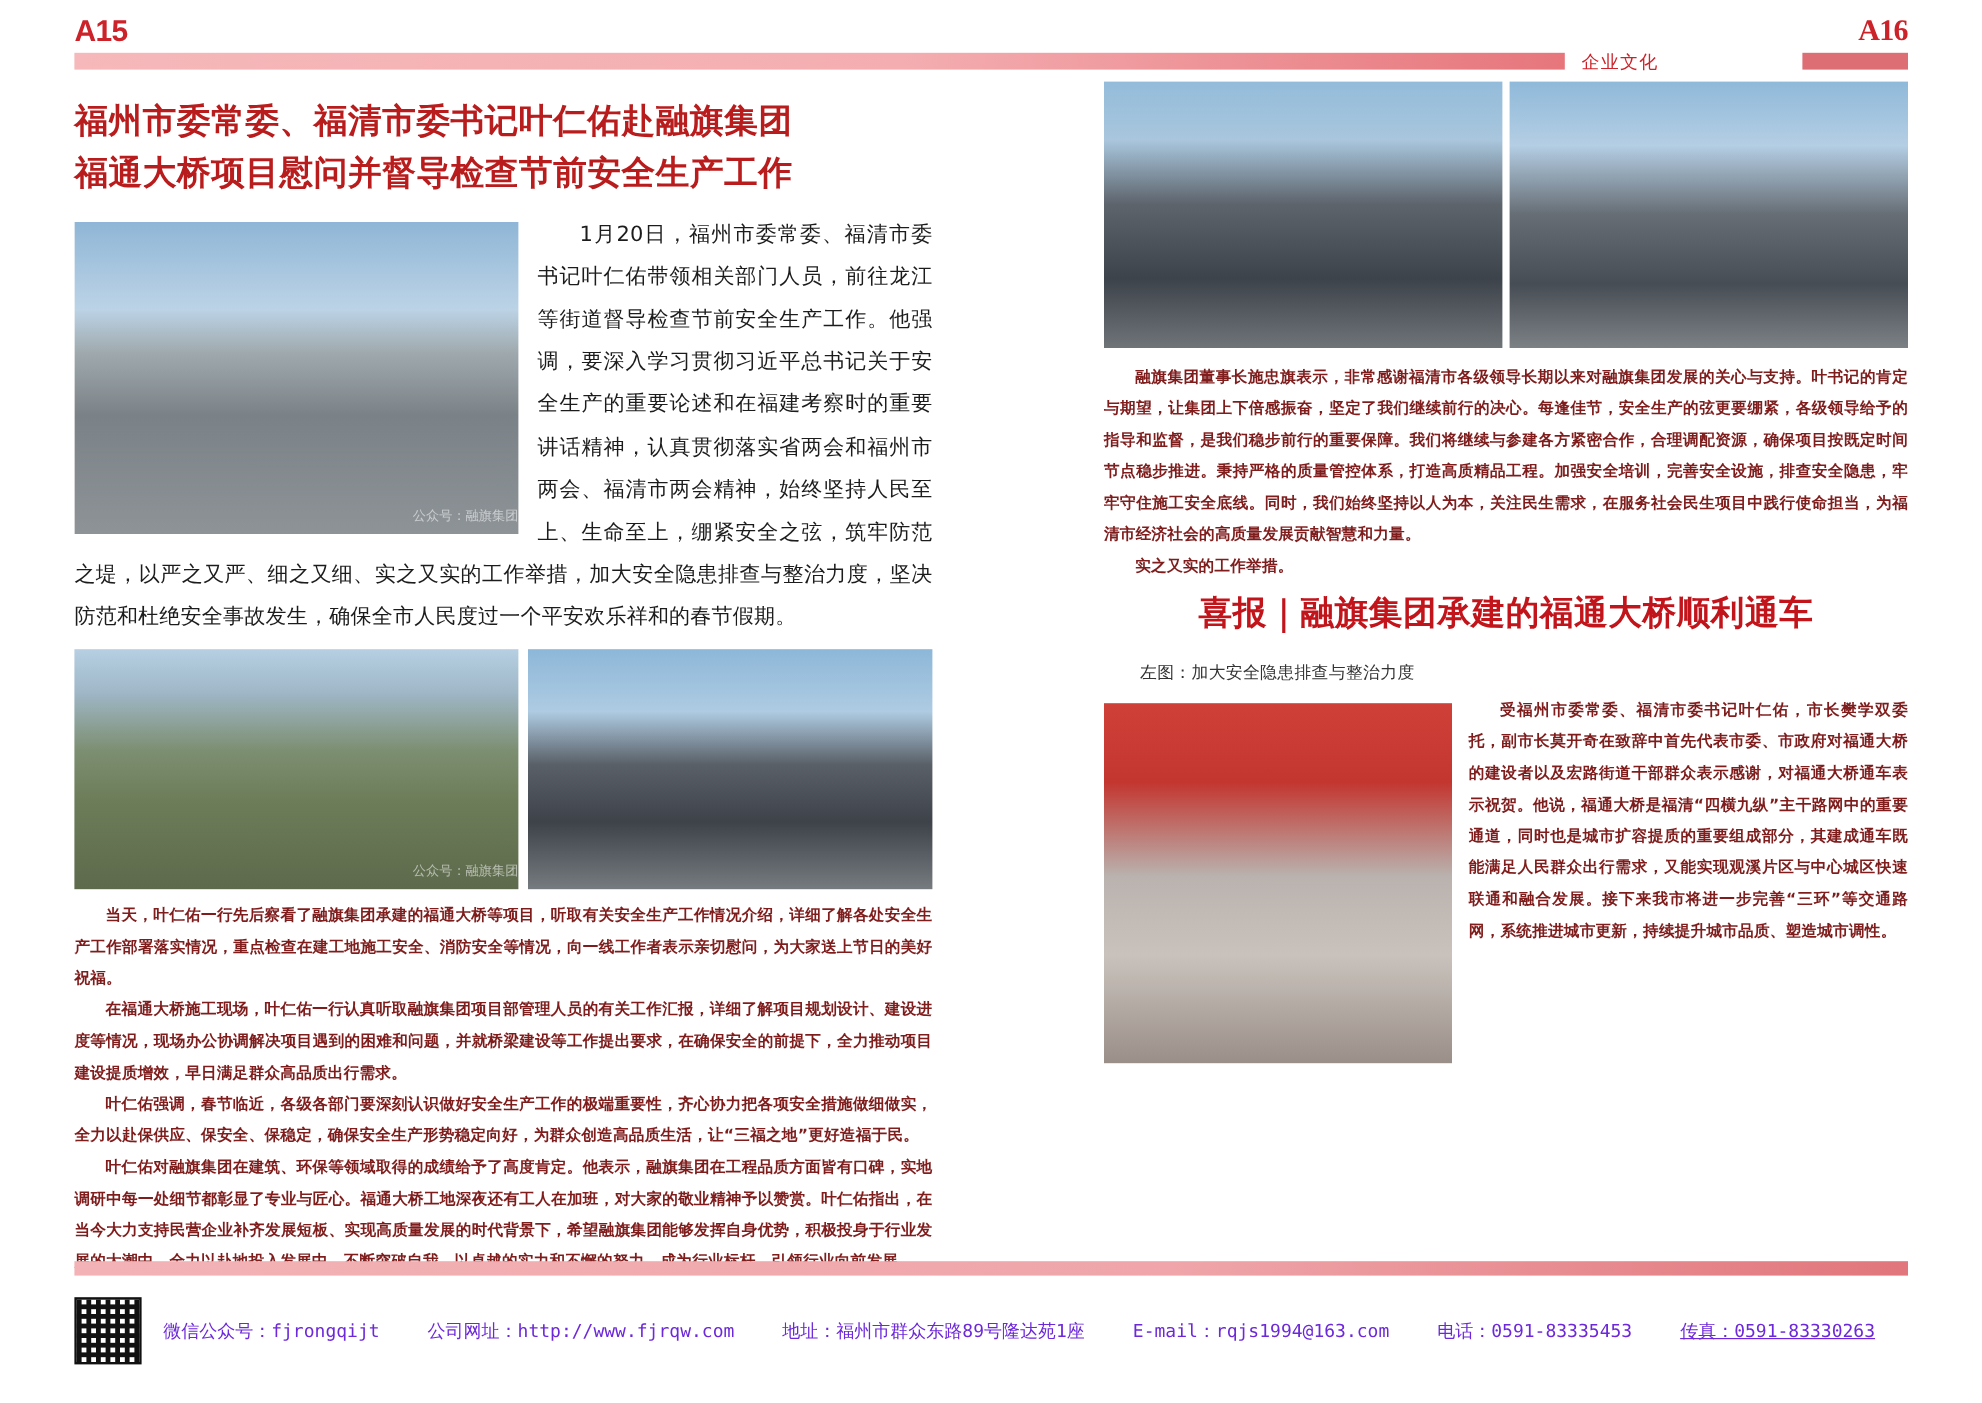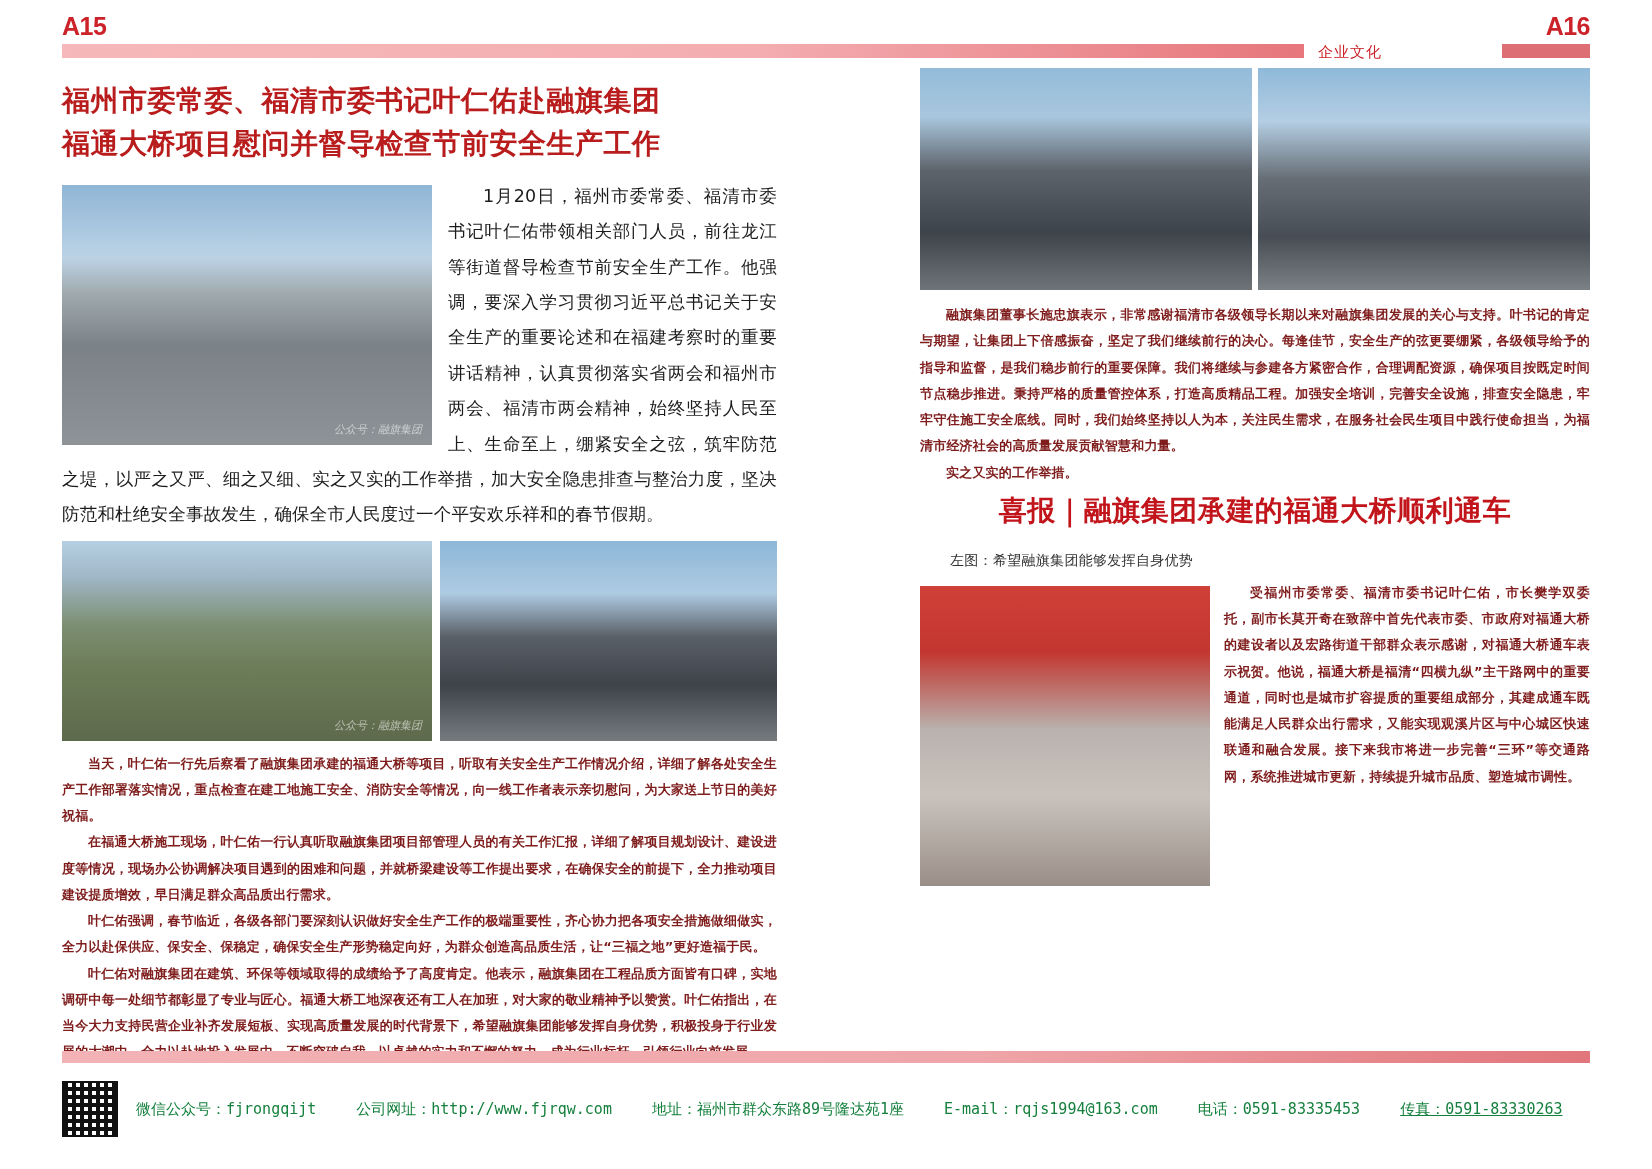--- a/index.html
+++ b/index.html
@@ -30,21 +30,21 @@
     font-family: "Liberation Sans", sans-serif;
     text-align: center;
   }
   .folio-right {
     position: absolute;
     right: 62px; top: 12px;
     font-size: 25px;
     font-weight: bold;
     color: #cc2229;
     letter-spacing: -0.5px;
-    font-family: Liberation Sans, sans-serif;
+    font-family: Liberation Serif, serif;
   }
   .header-rule-left {
     position: absolute;
     left: 62px; top: 44px;
     width: 1242px; height: 14px;
     background: linear-gradient(to right, #f6b8ba 0%, #f4aeb1 55%, #e6767c 100%);
   }
   .header-rule-right {
     position: absolute;
     right: 62px; top: 44px;
@@ -192,21 +192,21 @@
   }
   .footer-bar {
     position: absolute;
     left: 62px; top: 30px;
     width: 1528px;
     display: flex;
     align-items: center;
     gap: 0;
     font-family: "DejaVu Sans Mono", "Liberation Mono", monospace;
     font-size: 15px;
-    color: #15803d;
+    color: #6d28d9;
   }
   .qr-code {
     width: 56px; height: 56px;
     margin-right: 18px;
     background-color: #fff;
     background-image:
       repeating-linear-gradient(0deg, #111 0 4px, transparent 4px 8px),
       repeating-linear-gradient(90deg, #111 0 4px, transparent 4px 8px);
     background-size: 8px 8px, 8px 8px;
     border: 2px solid #111;
@@ -214,25 +214,24 @@
   }
   .footer-item {
     white-space: nowrap;
     margin-right: 40px;
     font-size: 15px;
   }
   .footer-item:last-child { margin-right: 16px; text-decoration: underline; }
 
   .wm {
     position: absolute;
-    right: 10px; bottom: 8px;
+    right: 0; bottom: 8px;
     font-size: 11px;
     color: rgba(255,255,255,0.55);
     font-family: "Liberation Sans", sans-serif;
-    font-style: italic;
   }
 </style>
 </head>
 <body>
 
 <div class="page-header">
   <div class="folio-left">A15</div>
   <div class="header-rule-left"></div>
   <div class="header-section-label">企业文化</div>
   <div class="header-rule-right"></div>
@@ -272,21 +271,21 @@
     <div class="photo photo-meet-a"></div>
     <div class="photo photo-meet-b"></div>
   </div>
 
   <p class="body-para">融旗集团董事长施忠旗表示，非常感谢福清市各级领导长期以来对融旗集团发展的关心与支持。叶书记的肯定与期望，让集团上下倍感振奋，坚定了我们继续前行的决心。每逢佳节，安全生产的弦更要绷紧，各级领导给予的指导和监督，是我们稳步前行的重要保障。我们将继续与参建各方紧密合作，合理调配资源，确保项目按既定时间节点稳步推进。秉持严格的质量管控体系，打造高质精品工程。加强安全培训，完善安全设施，排查安全隐患，牢牢守住施工安全底线。同时，我们始终坚持以人为本，关注民生需求，在服务社会民生项目中践行使命担当，为福清市经济社会的高质量发展贡献智慧和力量。</p>
   <p class="body-para">实之又实的工作举措。</p>
 
   <div class="headline-sub">喜报｜融旗集团承建的福通大桥顺利通车</div>
 
 
-  <div class="photo-caption">左图：希望融旗集团能够发挥自身优势</div>
+  <div class="photo-caption">左图：加大安全隐患排查与整治力度</div>
 
   <div class="speaker-block">
     <div class="photo photo-speaker"></div>
     <p class="body-para">受福州市委常委、福清市委书记叶仁佑，市长樊学双委托，副市长莫开奇在致辞中首先代表市委、市政府对福通大桥的建设者以及宏路街道干部群众表示感谢，对福通大桥通车表示祝贺。他说，福通大桥是福清“四横九纵”主干路网中的重要通道，同时也是城市扩容提质的重要组成部分，其建成通车既能满足人民群众出行需求，又能实现观溪片区与中心城区快速联通和融合发展。接下来我市将进一步完善“三环”等交通路网，系统推进城市更新，持续提升城市品质、塑造城市调性。</p>
   </div>
 </div>
 
 <div class="page-footer">
   <div class="footer-rule"></div>
   <div class="footer-bar">

